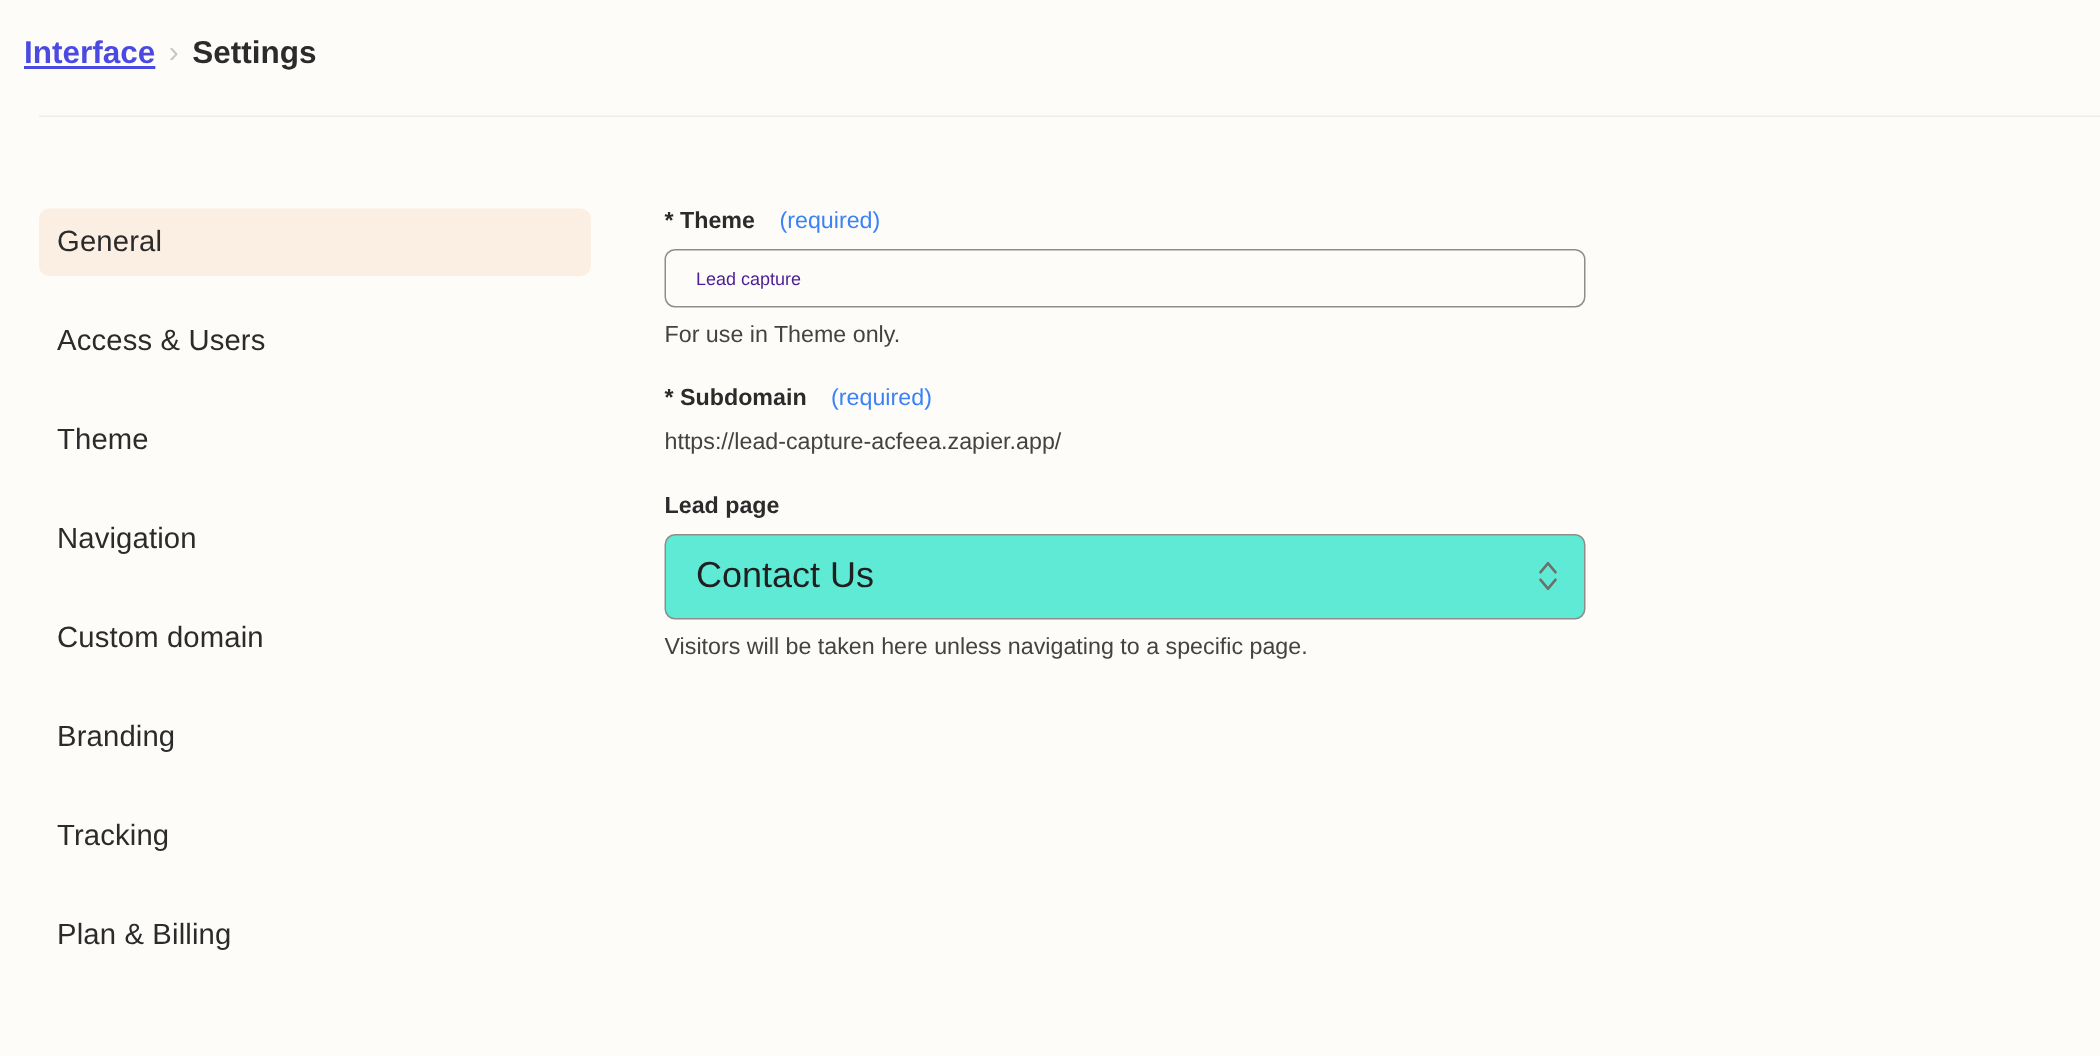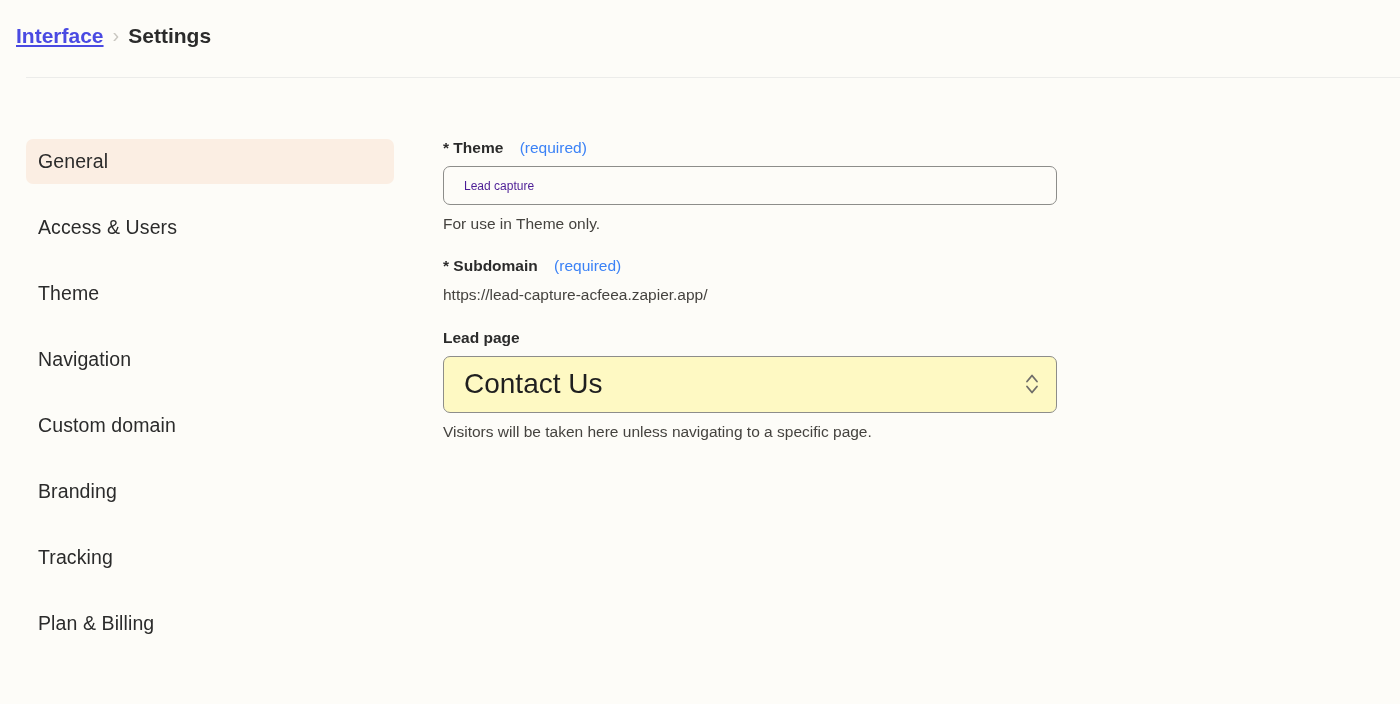--- a/index.html
+++ b/index.html
@@ -142,22 +142,22 @@
   .select-wrap {
     position: relative;
     width: 614px;
     height: 57px;
   }
   .select-box {
     width: 614px;
     height: 57px;
     border: 1px solid #8d8d8a;
     border-radius: 7px;
-    background: #fef9c3;
-    font-size: 28px;
+    background: #5eead4;
+    font-size: 24px;
     color: #1f1f1f;
     padding: 0 44px 0 20px;
     display: flex;
     align-items: center;
     cursor: pointer;
     overflow: hidden;
     white-space: nowrap;
   }
   .select-stepper {
     position: absolute;

